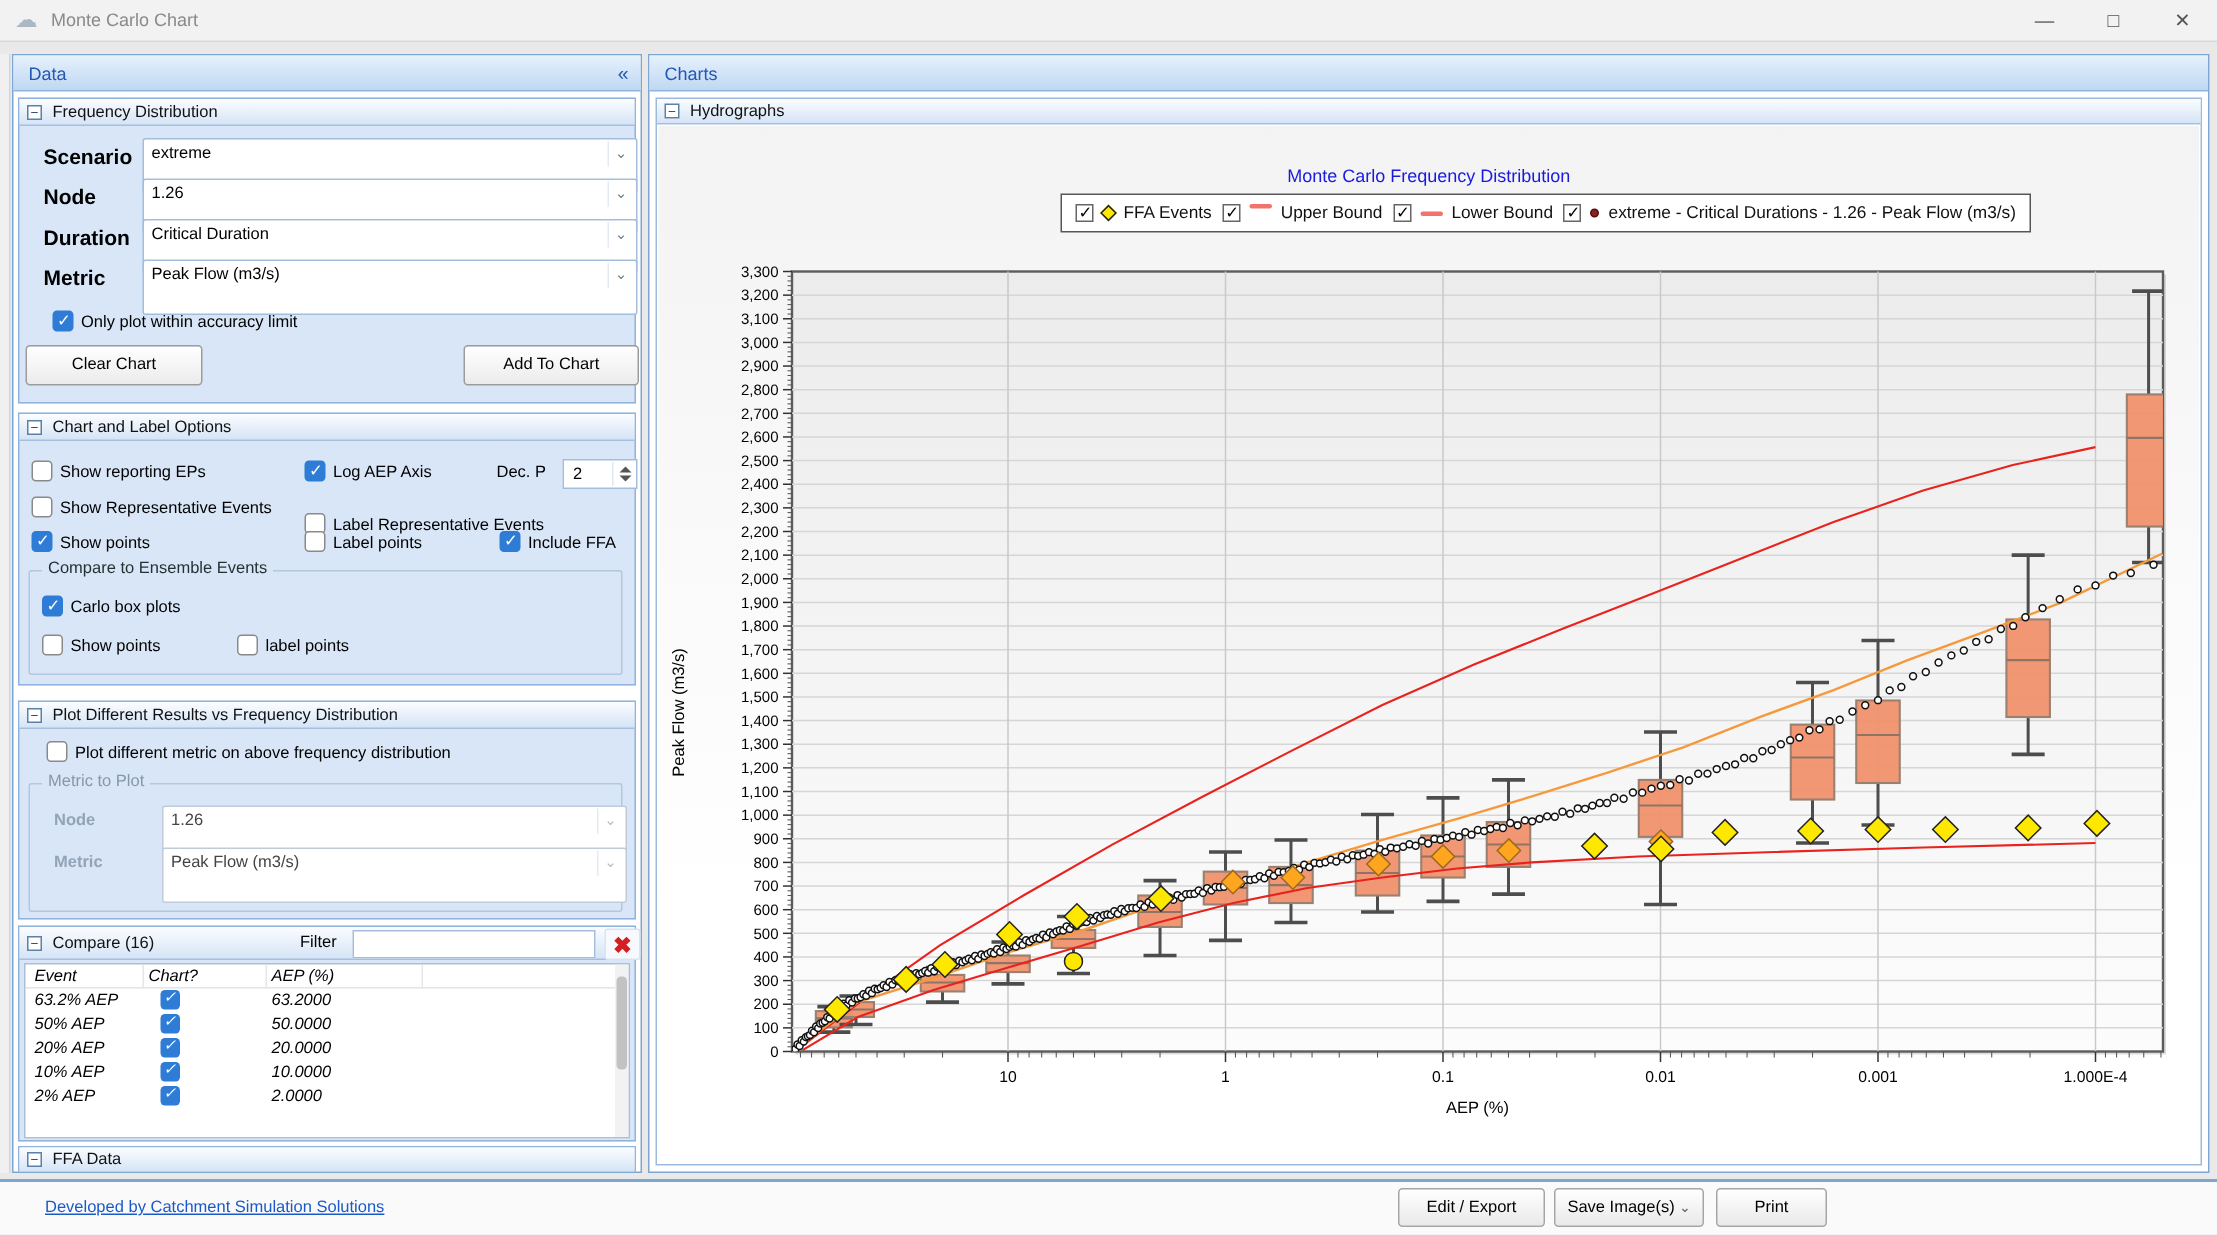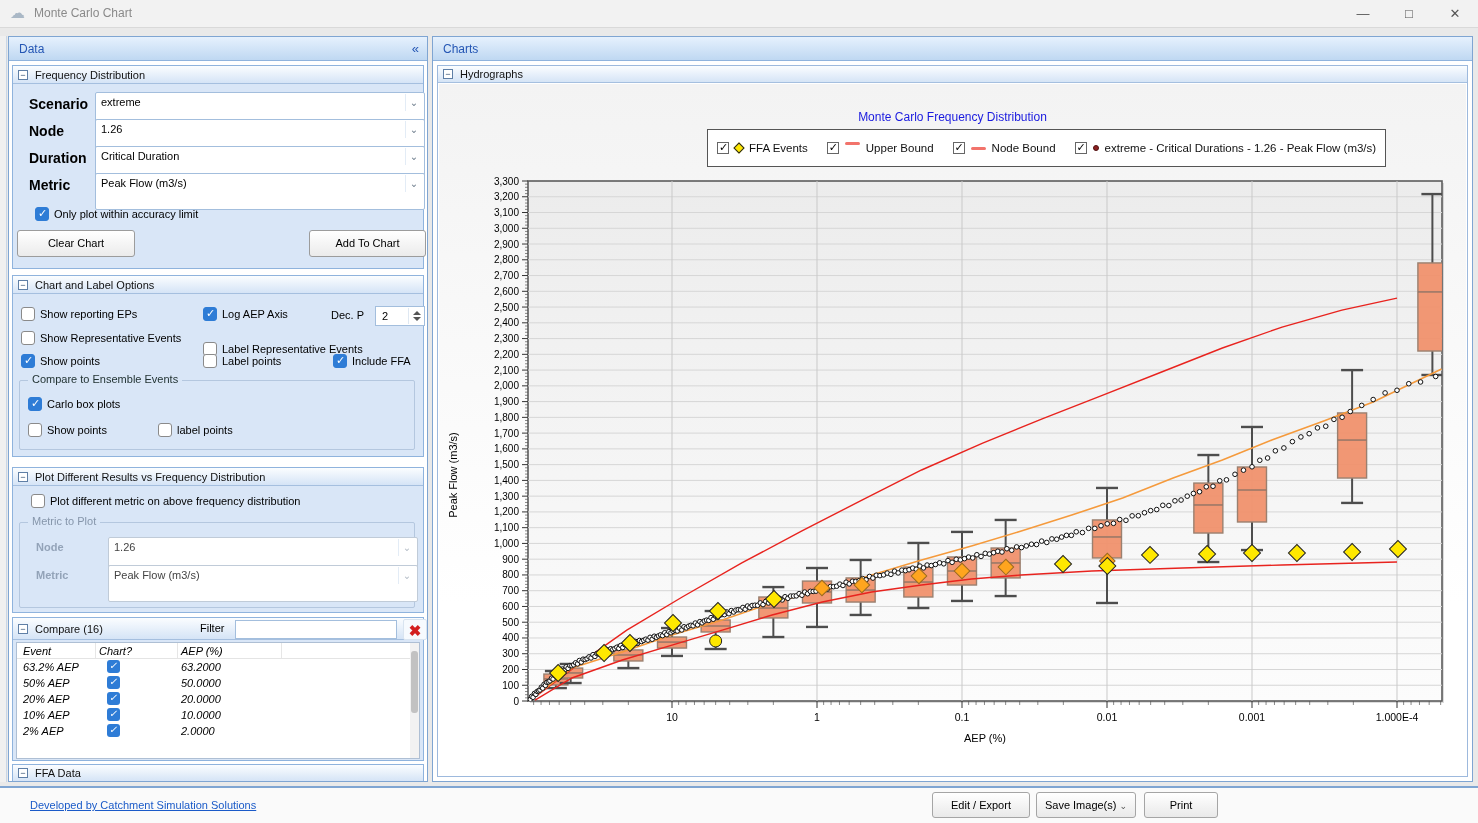--- a/index.html
+++ b/index.html
@@ -57,21 +57,21 @@
   .colsep { position:absolute; top:0; bottom:0; width:1px; background:#e6e6e6; }
   .mini-cb { position:absolute; width:13px; height:13px; top:1px; background:#2e7cd6; border-radius:3px; }
   .mini-cb:after { content:"✓"; position:absolute; left:2px; top:-2px; color:#fff; font-size:10px; }
   .vscroll { position:absolute; width:9px; background:#f2f2f2; }
   .vthumb { position:absolute; left:1px; width:7px; background:#c2c2c2; border-radius:3px; }
 
   
   .chart-wrap { position:absolute; left:4px; right:4px; top:28px; bottom:4px; border:1px solid #9db9dd; background:#fff; }
   .chart-area { position:absolute; left:1px; right:1px; top:18px; bottom:1px; background:linear-gradient(#f3f3f3,#ffffff 75%); }
   .chart-title { position:absolute; top:26px; left:0; width:100%; text-align:center; font-size:12px; color:#1a1adf; }
-  .legend { position:absolute; top:45px; left:268px; height:38px; background:#fff; border:1.5px solid #555; display:flex; align-items:center; padding:0 9px; gap:19px; font-size:11.5px; color:#111; white-space:nowrap; }
+  .legend { position:absolute; top:45px; left:268px; height:26px; background:#fff; border:1.5px solid #555; display:flex; align-items:center; padding:0 9px; gap:7px; font-size:11.5px; color:#111; white-space:nowrap; }
   .lcb { display:inline-block; width:12px; height:12px; border:1px solid #666; background:#fff; position:relative; }
   .lcb:after { content:"✓"; position:absolute; left:1px; top:-2px; font-size:11px; color:#000; }
   .mk-diamond { display:inline-block; width:8px; height:8px; background:#ffe800; border:1px solid #222; transform:rotate(45deg); margin:0 2px; }
   .mk-redline { display:inline-block; width:15px; height:3px; background:#f2736b; border-radius:2px; margin:0 2px; }
   .mk-dot { display:inline-block; width:6px; height:6px; background:#8c2020; border:1px solid #501010; border-radius:50%; margin:0 2px; }
   .ylab { position:absolute; left:-46px; top:385px; transform:rotate(-90deg); transform-origin:center; font-size:11px; color:#000; width:120px; text-align:center; }
 
   
   .statusbar { position:absolute; left:0; bottom:0; width:1478px; height:37px; background:#fafafa; border-top:2px solid #7fa5d2; }
   .dev-link { position:absolute; left:30px; top:11px; font-size:11px; color:#1a5ac8; text-decoration:underline; }
@@ -236,21 +236,21 @@
             <span>FFA Events</span>
           </span>
           <span style="display: inline-flex; align-items: flex-start; gap: 4px;">
             <span class="lcb"></span>
             <span class="mk-redline"></span>
             <span>Upper Bound</span>
           </span>
           <span style="display: inline-flex; align-items: center; gap: 4px;">
             <span class="lcb"></span>
             <span class="mk-redline"></span>
-            <span>Node Bound</span>
+            <span>Lower Bound</span>
           </span>
           <span style="display: inline-flex; align-items: center; gap: 4px;">
             <span class="lcb"></span>
             <span class="mk-dot"></span>
             <span>extreme - Critical Durations - 1.26 - Peak Flow (m3/s)</span>
           </span>
         </div>
       <div class="ylab">Peak Flow (m3/s)</div>
       <svg id="chart-svg" width="1031" height="674" viewBox="0 0 1031 674" style="position:absolute;left:0;top:0;">
           <defs>

